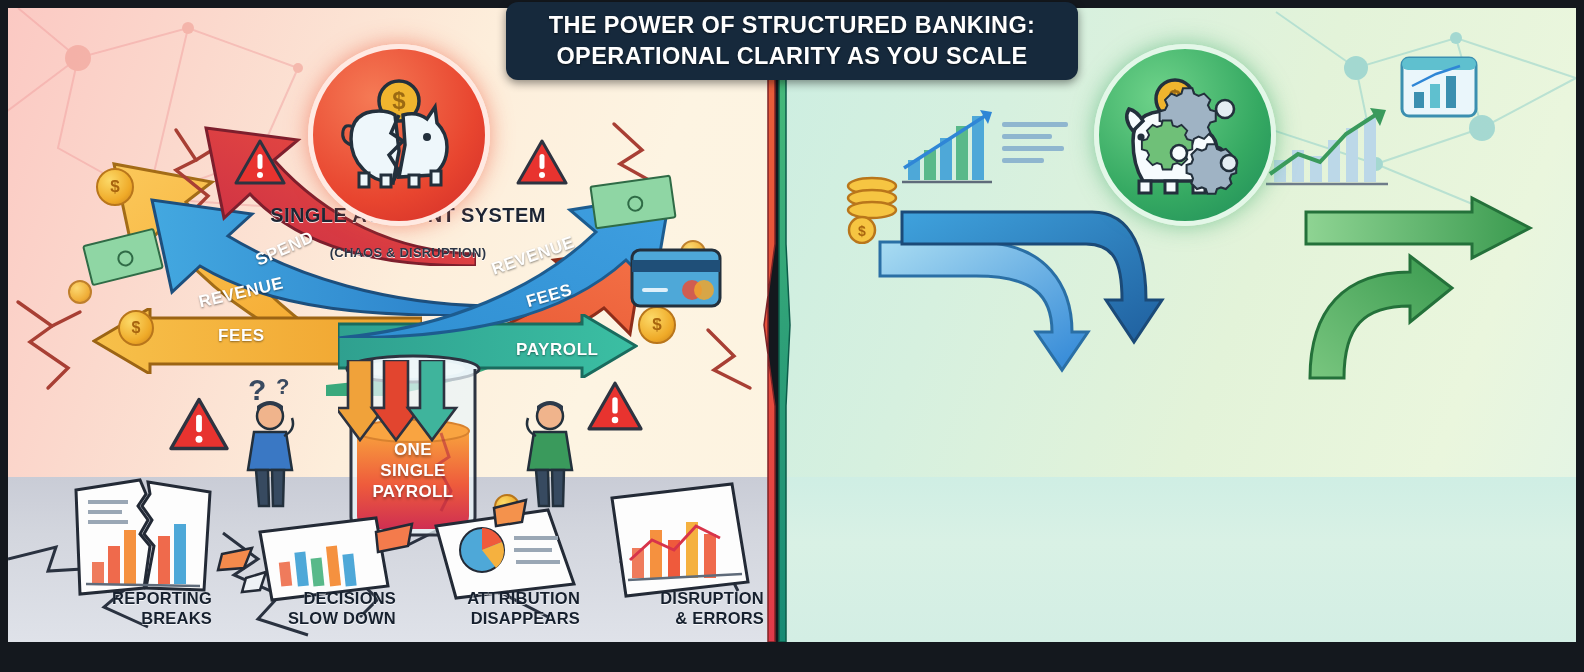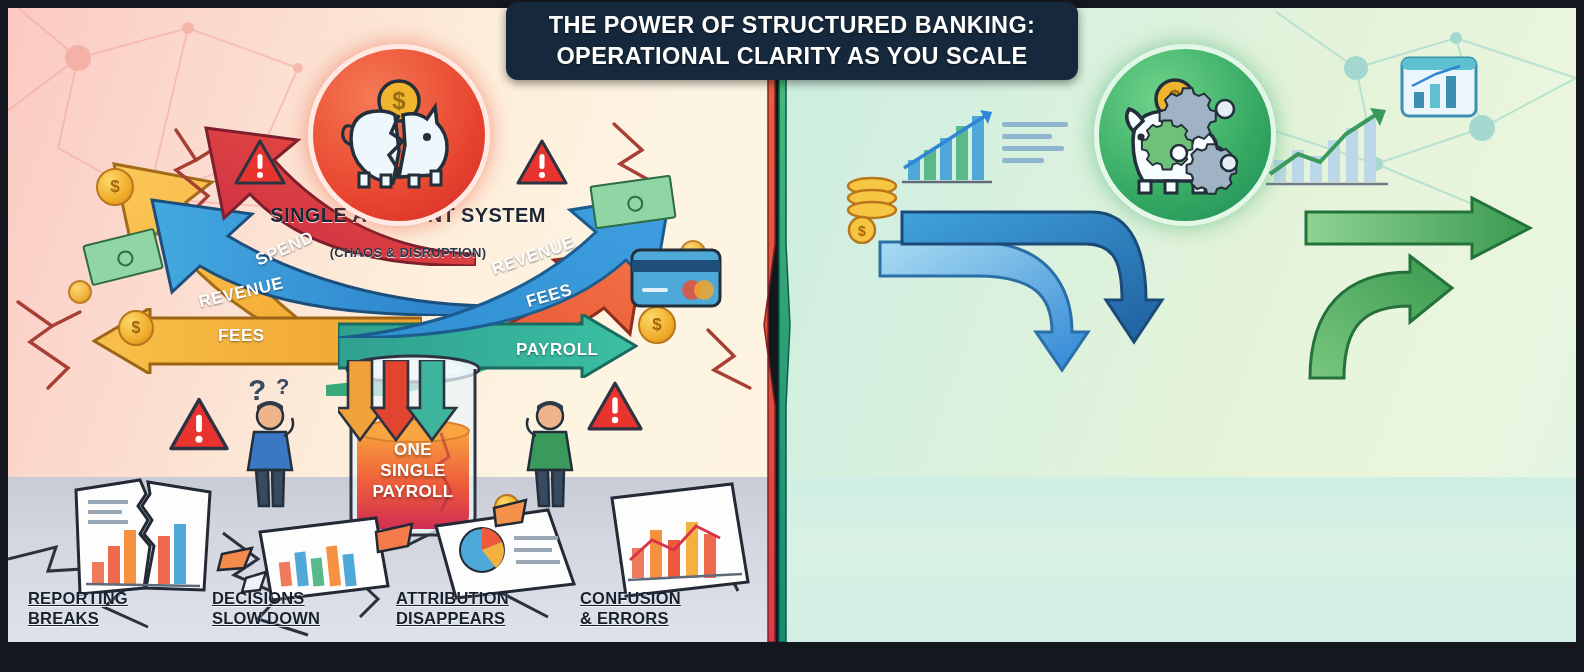--- a/index.html
+++ b/index.html
@@ -55,22 +55,22 @@
 
   
   #beaker{position:absolute;left:325px;top:345px;width:160px;height:185px;z-index:18;}
   #beaker .label{position:absolute;left:0;top:86px;width:160px;text-align:center;
      color:#fff;font-weight:bold;font-size:17px;line-height:1.24;letter-spacing:.4px;
      text-shadow:0 2px 3px rgba(0,0,0,.4);}
 
   
   .caps{position:absolute;bottom:14px;display:flex;z-index:26;}
   #left-caps{left:20px;width:736px;}
-  .cap{flex:1;text-align:left;font-weight:bold;font-size:16.5px;line-height:1.18;
-     letter-spacing:.2px;color:#16202e;text-shadow:0 1px 0 rgba(255,255,255,.8);text-decoration:underline;}
+  .cap{flex:1;text-align:right;font-weight:bold;font-size:16.5px;line-height:1.18;
+     letter-spacing:.2px;color:#16202e;text-shadow:0 1px 0 rgba(255,255,255,.8);}
 
   
   .art{position:absolute;}
   .warn{position:absolute;z-index:24;}
   .coin{position:absolute;border-radius:50%;
      background:radial-gradient(circle at 34% 30%,#fcd968,#efaa28 65%,#c9811a 100%);
      border:2px solid #b9761b;display:flex;align-items:center;justify-content:center;
      color:#a8650f;font-weight:bold;z-index:20;}
   .bill{position:absolute;background:#8fd6a4;border:2px solid #2f6b46;border-radius:3px;z-index:20;}
   .bill::after{content:"";position:absolute;left:50%;top:50%;width:12px;height:12px;
@@ -389,21 +389,21 @@
         </div>
       <div class="cap">
         <div>DECISIONS</div>
           <div>SLOW DOWN</div>
         </div>
       <div class="cap">
         <div>ATTRIBUTION</div>
           <div>DISAPPEARS</div>
         </div>
       <div class="cap">
-        <div>CONFUSION</div>
+        <div>DISRUPTION</div>
           <div>&amp; ERRORS</div>
         </div>
     </div>
   </div>
 
   <div class="panel" id="right-panel">
 
     <svg class="nodes" style="right:-10px;top:-10px;width:340px;height:230px;" viewBox="0 0 340 230">
       <g stroke="#7fc9c6" stroke-width="2" fill="none" opacity=".8">
         <path d="M30,14 L110,70 L210,40 L330,80"></path>

